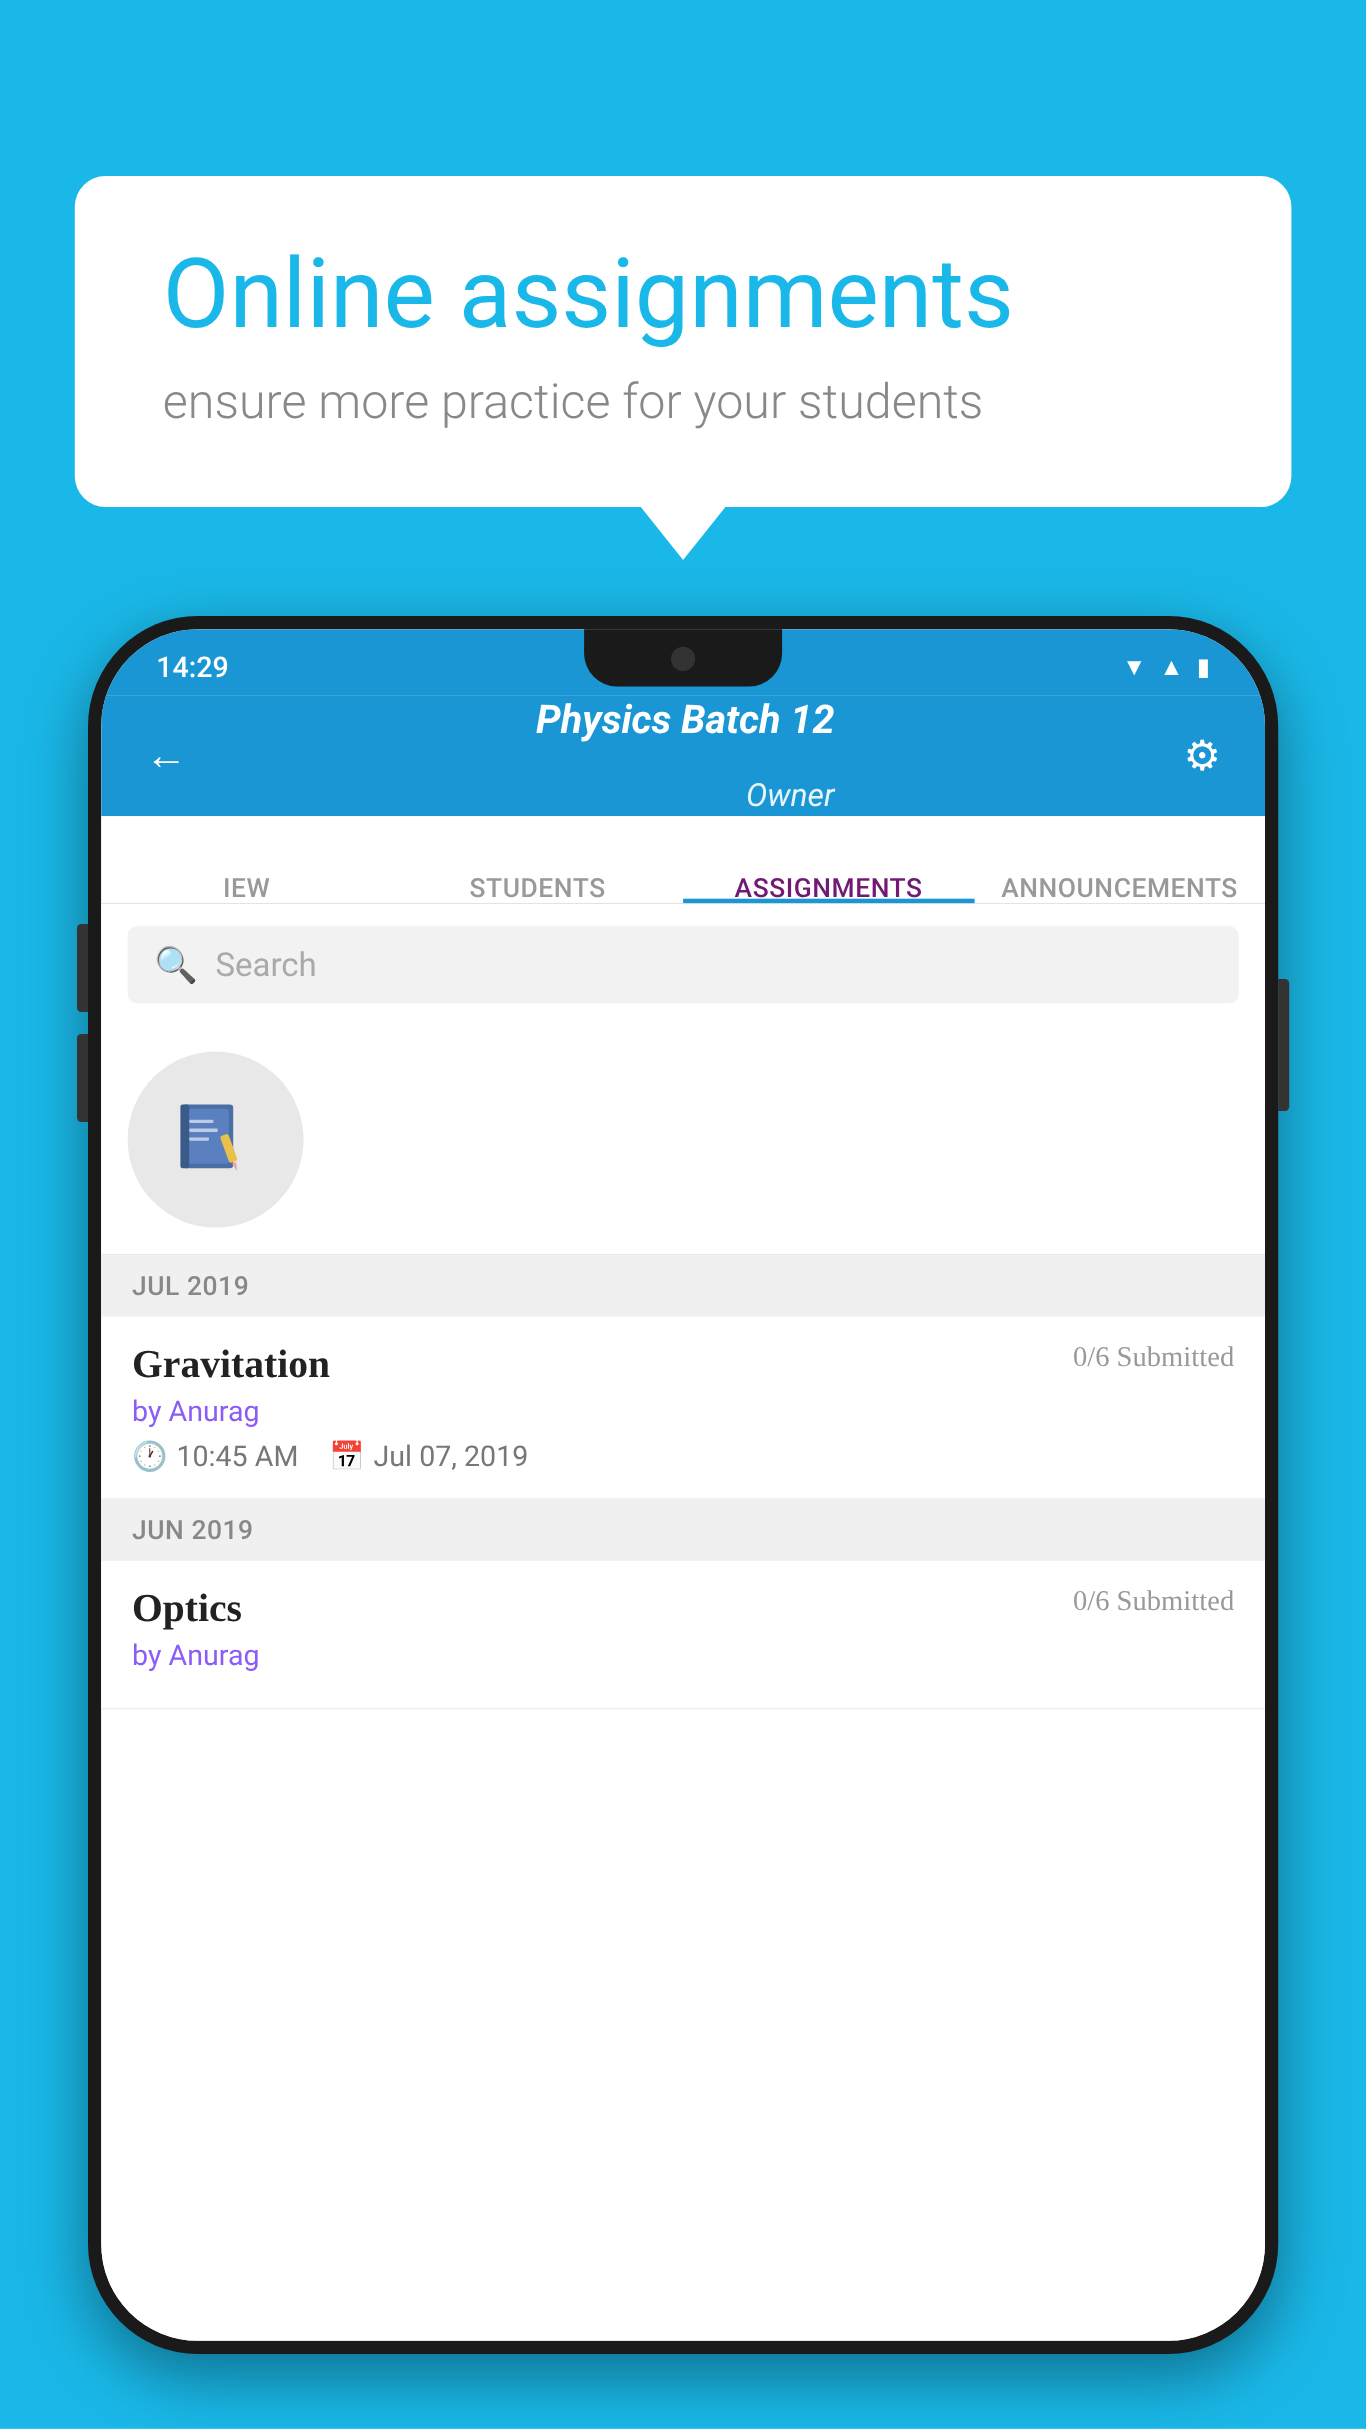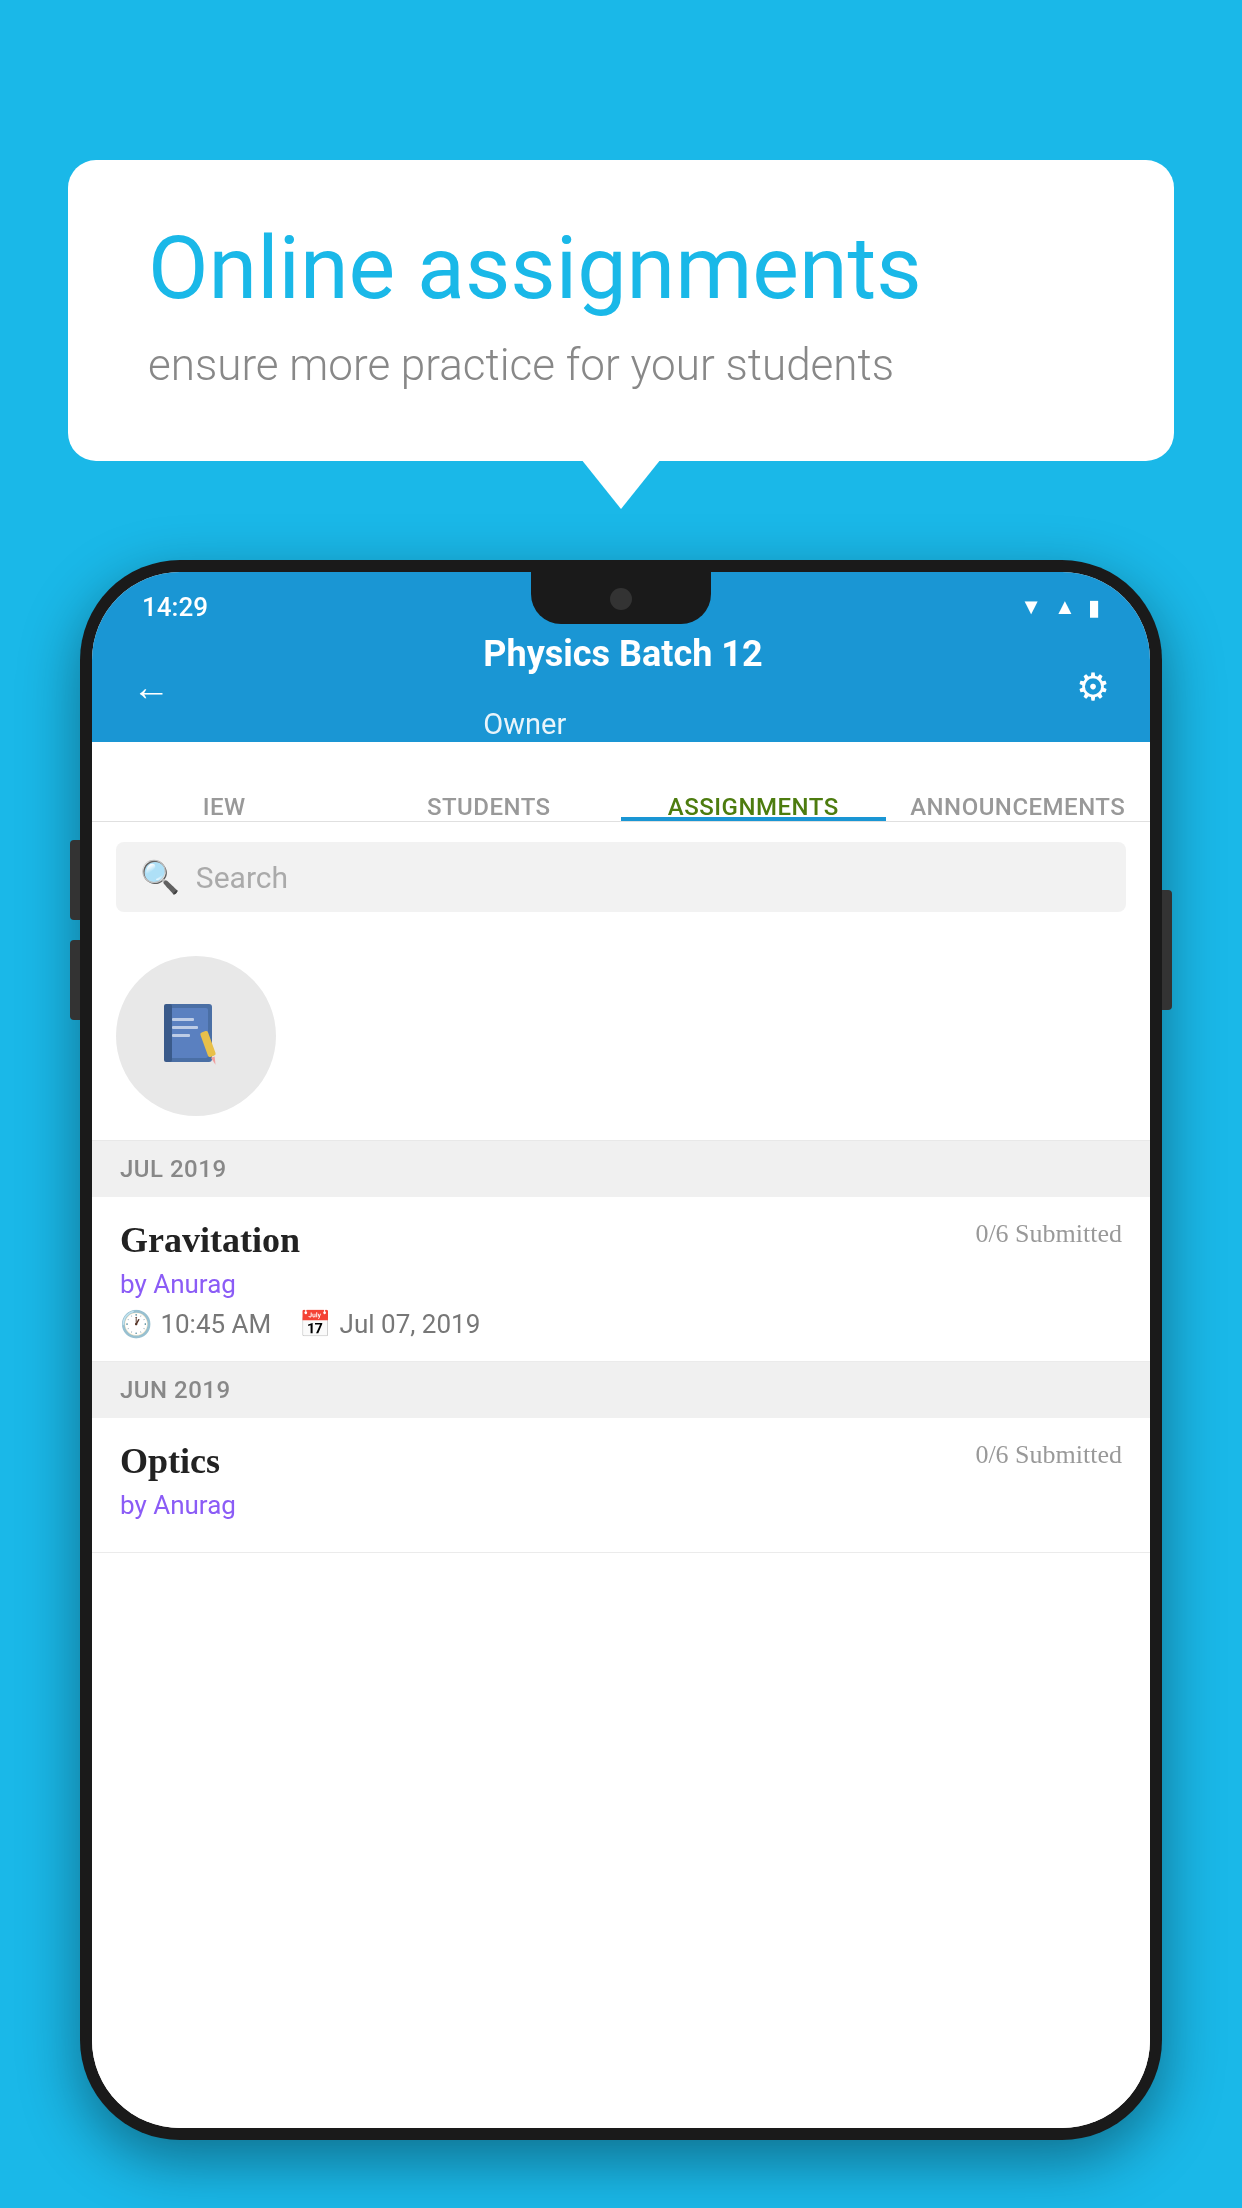--- a/index.html
+++ b/index.html
@@ -175,22 +175,23 @@
       flex-shrink: 0;
     }
 
     .app-bar-back {
       color: white;
       font-size: 38px;
       cursor: pointer;
     }
 
     .app-bar-title {
-      text-align: left;
+      text-align: right;
       color: white;
+      font-style: italic;
     }
 
     .app-bar-title-main {
       font-size: 36px;
       font-weight: 700;
     }
 
     .app-bar-title-sub {
       font-size: 29px;
       font-weight: 400;
@@ -219,21 +220,21 @@
       justify-content: center;
       font-size: 24px;
       font-weight: 500;
       color: #999;
       cursor: pointer;
       position: relative;
       letter-spacing: 0.5px;
     }
 
     .tab-item.active {
-      color: #4d7c0f;
+      color: #701a75;
     }
 
     .tab-item.active::after {
       content: '';
       position: absolute;
       bottom: 0;
       left: 0;
       right: 0;
       height: 4px;
       background: #1a96d4;

